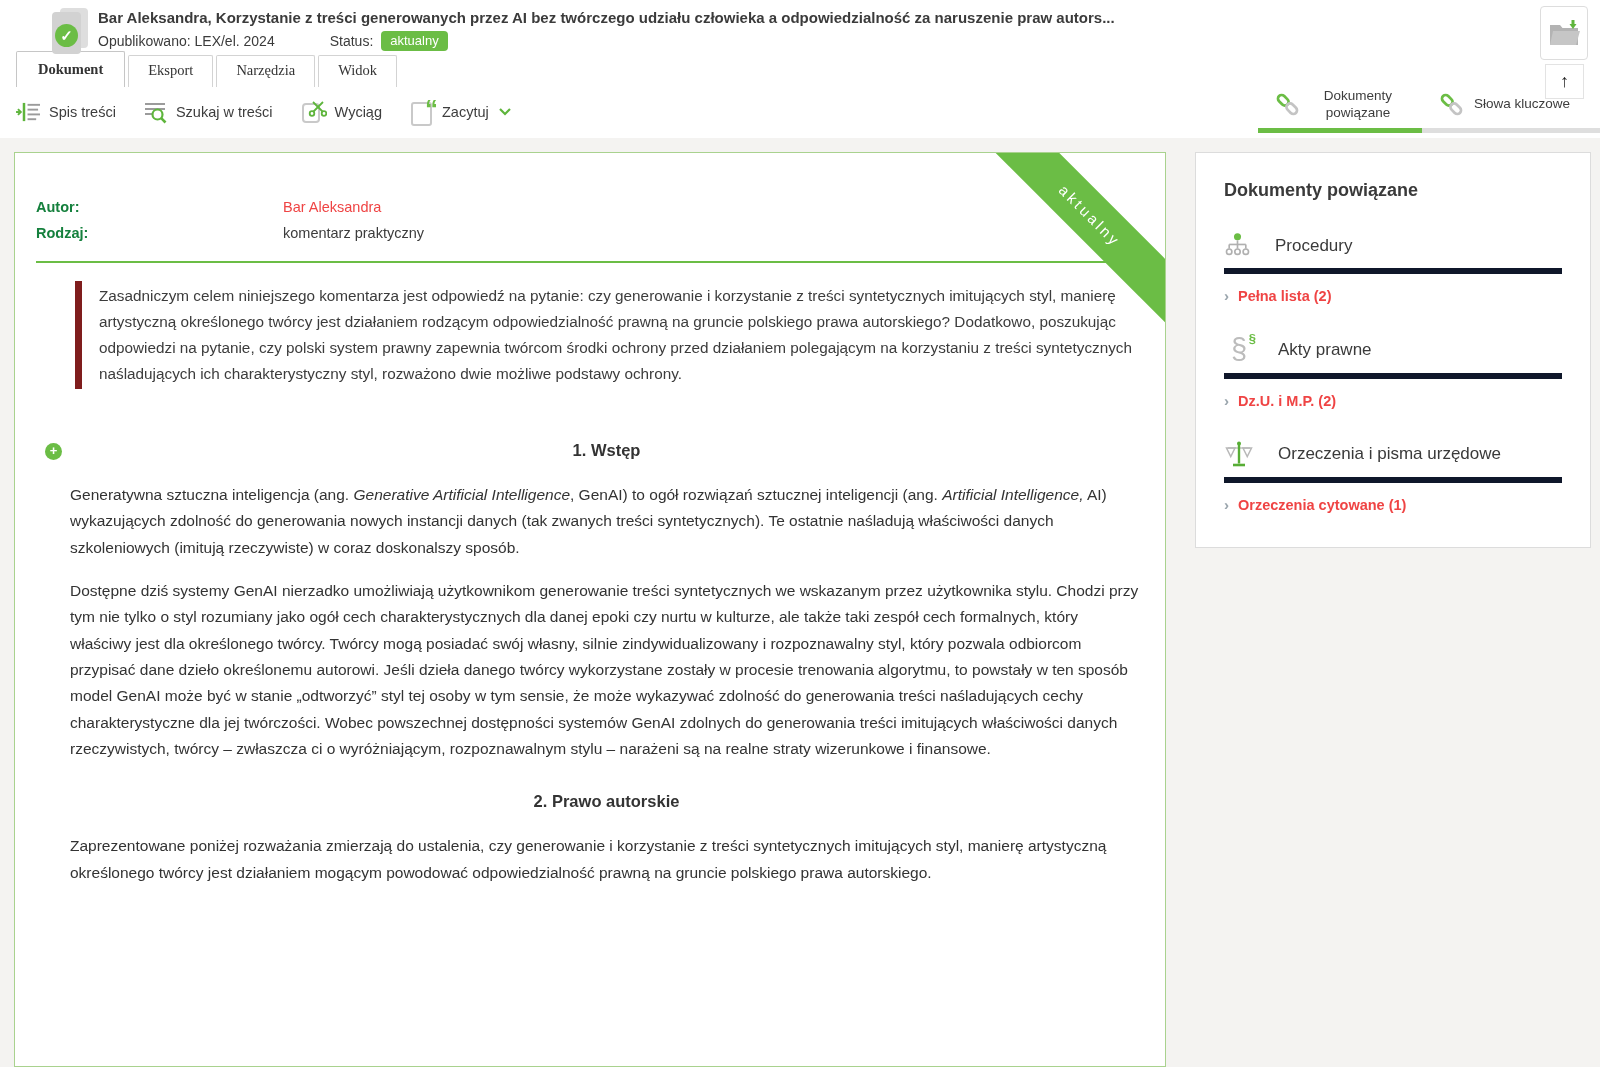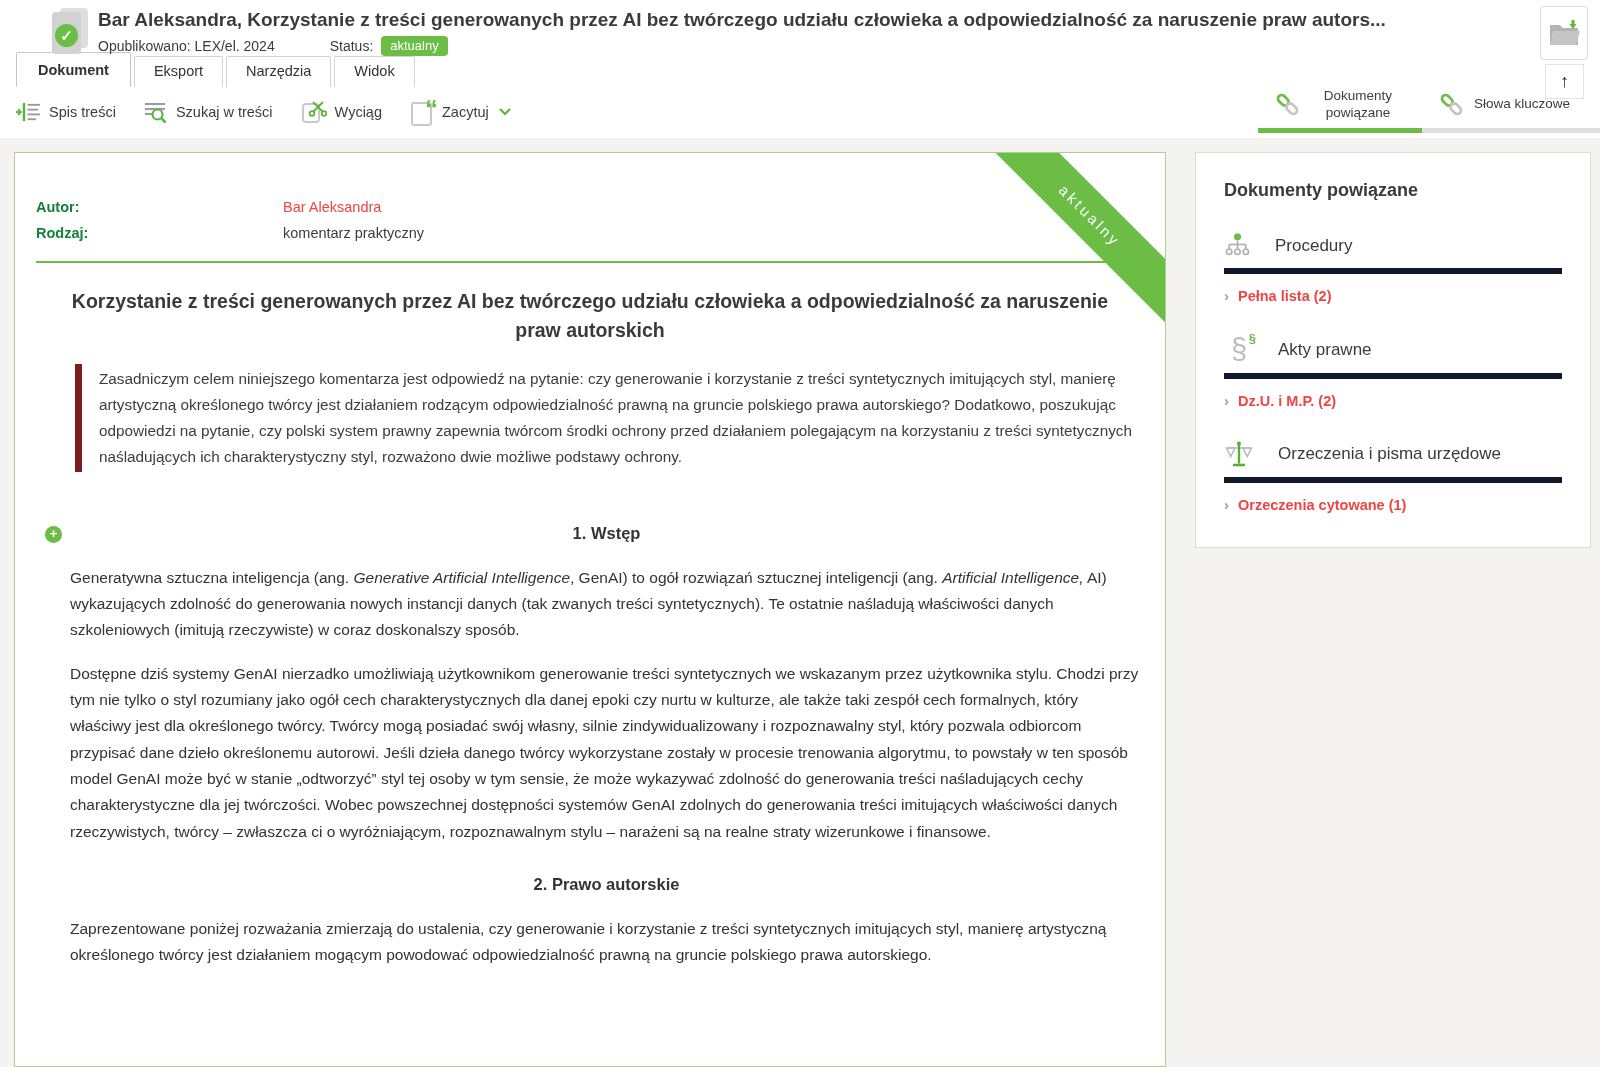--- a/index.html
+++ b/index.html
@@ -7,35 +7,35 @@
   .app{position:relative;width:1600px;height:1067px;background:#fff;overflow:hidden;}
 
   
   .top-header{position:relative;padding:9px 90px 0 98px;height:53px;box-sizing:border-box;}
   .doc-pages{position:absolute;left:52px;top:8px;width:38px;height:47px;}
   .doc-pages .page{position:absolute;border-radius:4px;background:#d2d2d2;}
   .doc-pages .page.back{left:8px;top:0;width:28px;height:40px;background:#dedede;}
   .doc-pages .page.front{left:0;top:4px;width:29px;height:42px;background:#d2d2d2;}
   .doc-pages .check{position:absolute;left:3px;top:16px;width:23px;height:23px;border-radius:50%;
       background:#6bbd45;color:#fff;font-size:15px;font-weight:700;line-height:23px;text-align:center;}
-  .hdr-title{font-size:19px;font-weight:700;color:#3b3b3b;white-space:nowrap;overflow:hidden;}
+  .hdr-title{font-size:15px;font-weight:700;color:#3b3b3b;white-space:nowrap;overflow:hidden;}
   .hdr-meta{display:flex;align-items:center;margin-top:5px;font-size:14px;color:#3b3b3b;}
   .hdr-meta .pub{margin-right:55px;}
   .hdr-meta .status-label{margin-right:8px;}
   .status-badge{background:#6bbd45;color:#fff;font-size:13px;padding:2px 9px 3px;border-radius:4px;}
 
   .folder-btn{position:absolute;right:12px;top:6px;width:46px;height:52px;border:1px solid #ddd;border-radius:4px;
       background:#fff;display:flex;align-items:center;justify-content:center;cursor:pointer;}
   .up-btn{position:absolute;right:16px;top:64px;width:37px;height:33px;border:1px solid #e3e3e3;background:#fff;
       display:flex;align-items:center;justify-content:center;font-size:18px;color:#222;cursor:pointer;}
 
   
   .tabs-row{display:flex;align-items:flex-end;padding-left:16px;height:34px;}
   .tab{background:#fff;border:1px solid #d3d3d3;border-bottom:none;font-size:14.5px;color:#333;
-      padding:6px 19px 8px;margin-right:3px;border-radius:2px 2px 0 0;cursor:pointer;}
+      padding:6px 19px 8px;margin-right:3px;border-radius:2px 2px 0 0;cursor:pointer;font-family:Liberation Serif, serif;}
   .tab.active{font-weight:700;padding:9px 21px 9px;border-color:#c6c6c6;}
 
   
   .toolbar-row{display:flex;align-items:center;padding:6px 0 0 16px;height:38px;}
   .tool{display:flex;align-items:center;gap:8px;margin-right:28px;font-size:14.5px;color:#3d3d3d;cursor:pointer;}
   .tool .chev{margin-left:2px;display:flex;align-items:center;}
 
   .right-tools{position:absolute;right:0;top:88px;display:flex;align-items:stretch;}
   .rtool{display:flex;align-items:center;gap:9px;padding:0 16px 6px;border-bottom:5px solid transparent;
       font-size:13.5px;color:#3d3d3d;line-height:1.25;cursor:pointer;}
@@ -211,21 +211,20 @@
           <div class="meta-label">Autor:</div>
           <a class="link">Bar Aleksandra</a>
         </div>
         <div class="meta-row">
           <div class="meta-label">Rodzaj:</div>
           <div class="meta-value">komentarz praktyczny</div>
         </div>
       </div>
       <hr class="green-rule">
 
-      <h1 class="doc-title">Korzystanie z treści generowanych przez AI bez twórczego udziału człowieka a odpowiedzialność za naruszenie praw autorskich</h1>
 
       <div class="abstract">Zasadniczym celem niniejszego komentarza jest odpowiedź na pytanie: czy generowanie i korzystanie z treści syntetycznych imitujących styl, manierę artystyczną określonego twórcy jest działaniem rodzącym odpowiedzialność prawną na gruncie polskiego prawa autorskiego? Dodatkowo, poszukując odpowiedzi na pytanie, czy polski system prawny zapewnia twórcom środki ochrony przed działaniem polegającym na korzystaniu z treści syntetycznych naśladujących ich charakterystyczny styl, rozważono dwie możliwe podstawy ochrony.</div>
 
       <div class="doc-body">
         <div class="section-heading">
           <span class="plus-badge">+</span>
           <span>1. Wstęp</span>
         </div>
         <p><span>Generatywna sztuczna inteligencja (ang. </span><i>Generative Artificial Intelligence</i><span>, GenAI) to ogół rozwiązań sztucznej inteligencji (ang. </span><i>Artificial Intelligence,</i><span> AI) wykazujących zdolność do generowania nowych instancji danych (tak zwanych treści syntetycznych). Te ostatnie naśladują właściwości danych szkoleniowych (imitują rzeczywiste) w coraz doskonalszy sposób.</span></p>
         <p>Dostępne dziś systemy GenAI nierzadko umożliwiają użytkownikom generowanie treści syntetycznych we wskazanym przez użytkownika stylu. Chodzi przy tym nie tylko o styl rozumiany jako ogół cech charakterystycznych dla danej epoki czy nurtu w kulturze, ale także taki zespół cech formalnych, który właściwy jest dla określonego twórcy. Twórcy mogą posiadać swój własny, silnie zindywidualizowany i rozpoznawalny styl, który pozwala odbiorcom przypisać dane dzieło określonemu autorowi. Jeśli dzieła danego twórcy wykorzystane zostały w procesie trenowania algorytmu, to powstały w ten sposób model GenAI może być w stanie „odtworzyć” styl tej osoby w tym sensie, że może wykazywać zdolność do generowania treści naśladujących cechy charakterystyczne dla jej twórczości. Wobec powszechnej dostępności systemów GenAI zdolnych do generowania treści imitujących właściwości danych rzeczywistych, twórcy – zwłaszcza ci o wyróżniającym, rozpoznawalnym stylu – narażeni są na realne straty wizerunkowe i finansowe.</p>

